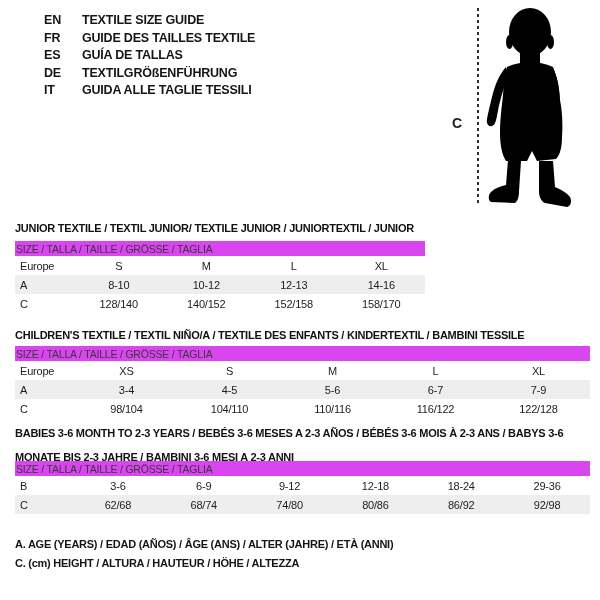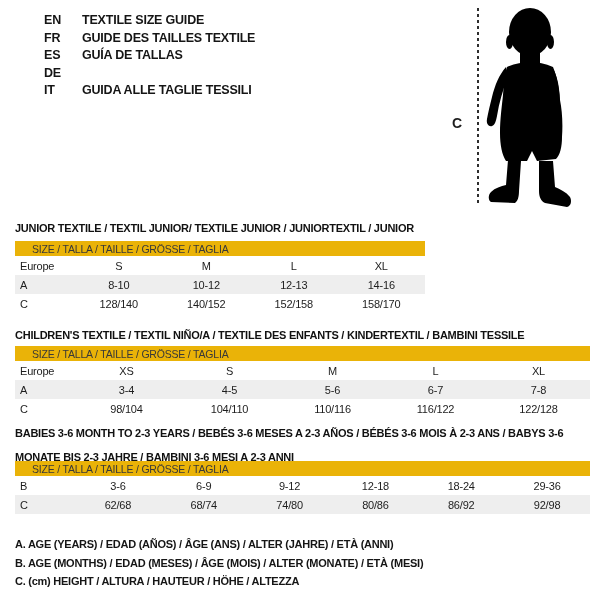--- a/index.html
+++ b/index.html
@@ -15,21 +15,21 @@
   
   .height-line{
     position:absolute;left:477px;top:8px;width:2px;height:198px;
     background:repeating-linear-gradient(to bottom,#2e2e2e 0 3px,transparent 3px 6px);
   }
   .height-label{position:absolute;left:452px;top:115px;font-size:14px;font-weight:700;color:#1d1d1d;}
   .silhouette{position:absolute;left:475px;top:5px;width:125px;height:210px;}
   
   .section-title{position:absolute;left:15px;font-size:11px;font-weight:700;color:#111;letter-spacing:-0.25px;line-height:24px;}
   .size-table{position:absolute;left:15px;}
-  .size-bar{height:15px;background:#eab308;display:flex;align-items:center;padding-left:17px;
+  .size-bar{height:15px;background:#d946ef;display:flex;align-items:center;padding-left:1px;
     font-size:10.5px;color:#383838;letter-spacing:-0.2px;box-sizing:border-box;}
   .t-row{display:flex;height:19px;align-items:center;font-size:11px;letter-spacing:-0.2px;color:#1d1d1d;}
   .t-row.shaded{background:#eeeeee;}
   .t-label{flex:0 0 60px;width:60px;padding-left:5px;box-sizing:border-box;text-align:left;}
   .t-cell{flex:1;text-align:center;}
   
   .footnotes{position:absolute;left:15px;top:535px;}
   .footnote{font-size:11px;font-weight:700;line-height:18.5px;color:#151515;letter-spacing:-0.25px;}
 </style>
 </head>
@@ -45,20 +45,21 @@
     <div class="lang-row">
       <span class="lang-code">FR</span>
       <span class="lang-title">GUIDE DES TAILLES TEXTILE</span>
     </div>
     <div class="lang-row">
       <span class="lang-code">ES</span>
       <span class="lang-title">GUÍA DE TALLAS</span>
     </div>
     <div class="lang-row">
       <span class="lang-code">DE</span>
+      <span class="lang-title">TEXTILGRÖßENFÜHRUNG</span>
     </div>
     <div class="lang-row">
       <span class="lang-code">IT</span>
       <span class="lang-title">GUIDA ALLE TAGLIE TESSILI</span>
     </div>
   </div>
 
   <div class="height-line"></div>
   <div class="height-label">C</div>
   <svg class="silhouette" viewBox="0 0 125 210" aria-hidden="true">
@@ -111,21 +112,21 @@
       <span class="t-cell">M</span>
       <span class="t-cell">L</span>
       <span class="t-cell">XL</span>
     </div>
     <div class="t-row shaded">
       <span class="t-label">A</span>
       <span class="t-cell">3-4</span>
       <span class="t-cell">4-5</span>
       <span class="t-cell">5-6</span>
       <span class="t-cell">6-7</span>
-      <span class="t-cell">7-8</span>
+      <span class="t-cell">7-9</span>
     </div>
     <div class="t-row">
       <span class="t-label">C</span>
       <span class="t-cell">98/104</span>
       <span class="t-cell">104/110</span>
       <span class="t-cell">110/116</span>
       <span class="t-cell">116/122</span>
       <span class="t-cell">122/128</span>
     </div>
   </div>
@@ -148,17 +149,16 @@
       <span class="t-cell">68/74</span>
       <span class="t-cell">74/80</span>
       <span class="t-cell">80/86</span>
       <span class="t-cell">86/92</span>
       <span class="t-cell">92/98</span>
     </div>
   </div>
 
   <div class="footnotes">
     <div class="footnote">A. AGE (YEARS) / EDAD (AÑOS) / ÂGE (ANS) / ALTER (JAHRE) / ETÀ (ANNI)</div>
-    <div class="footnote">B. AGE (MONTHS) / EDAD (MESES) / ÂGE (MOIS) / ALTER (MONATE) / ETÀ (MESI)</div>
     <div class="footnote">C. (cm) HEIGHT / ALTURA / HAUTEUR / HÖHE / ALTEZZA</div>
   </div>
 
 </div>
 
 </body></html>

